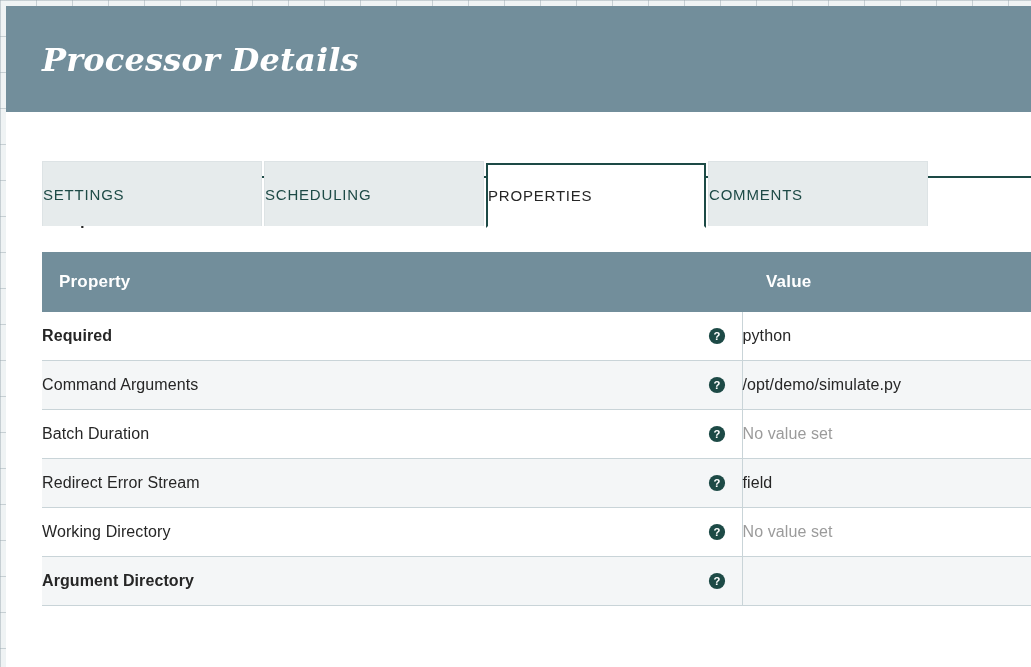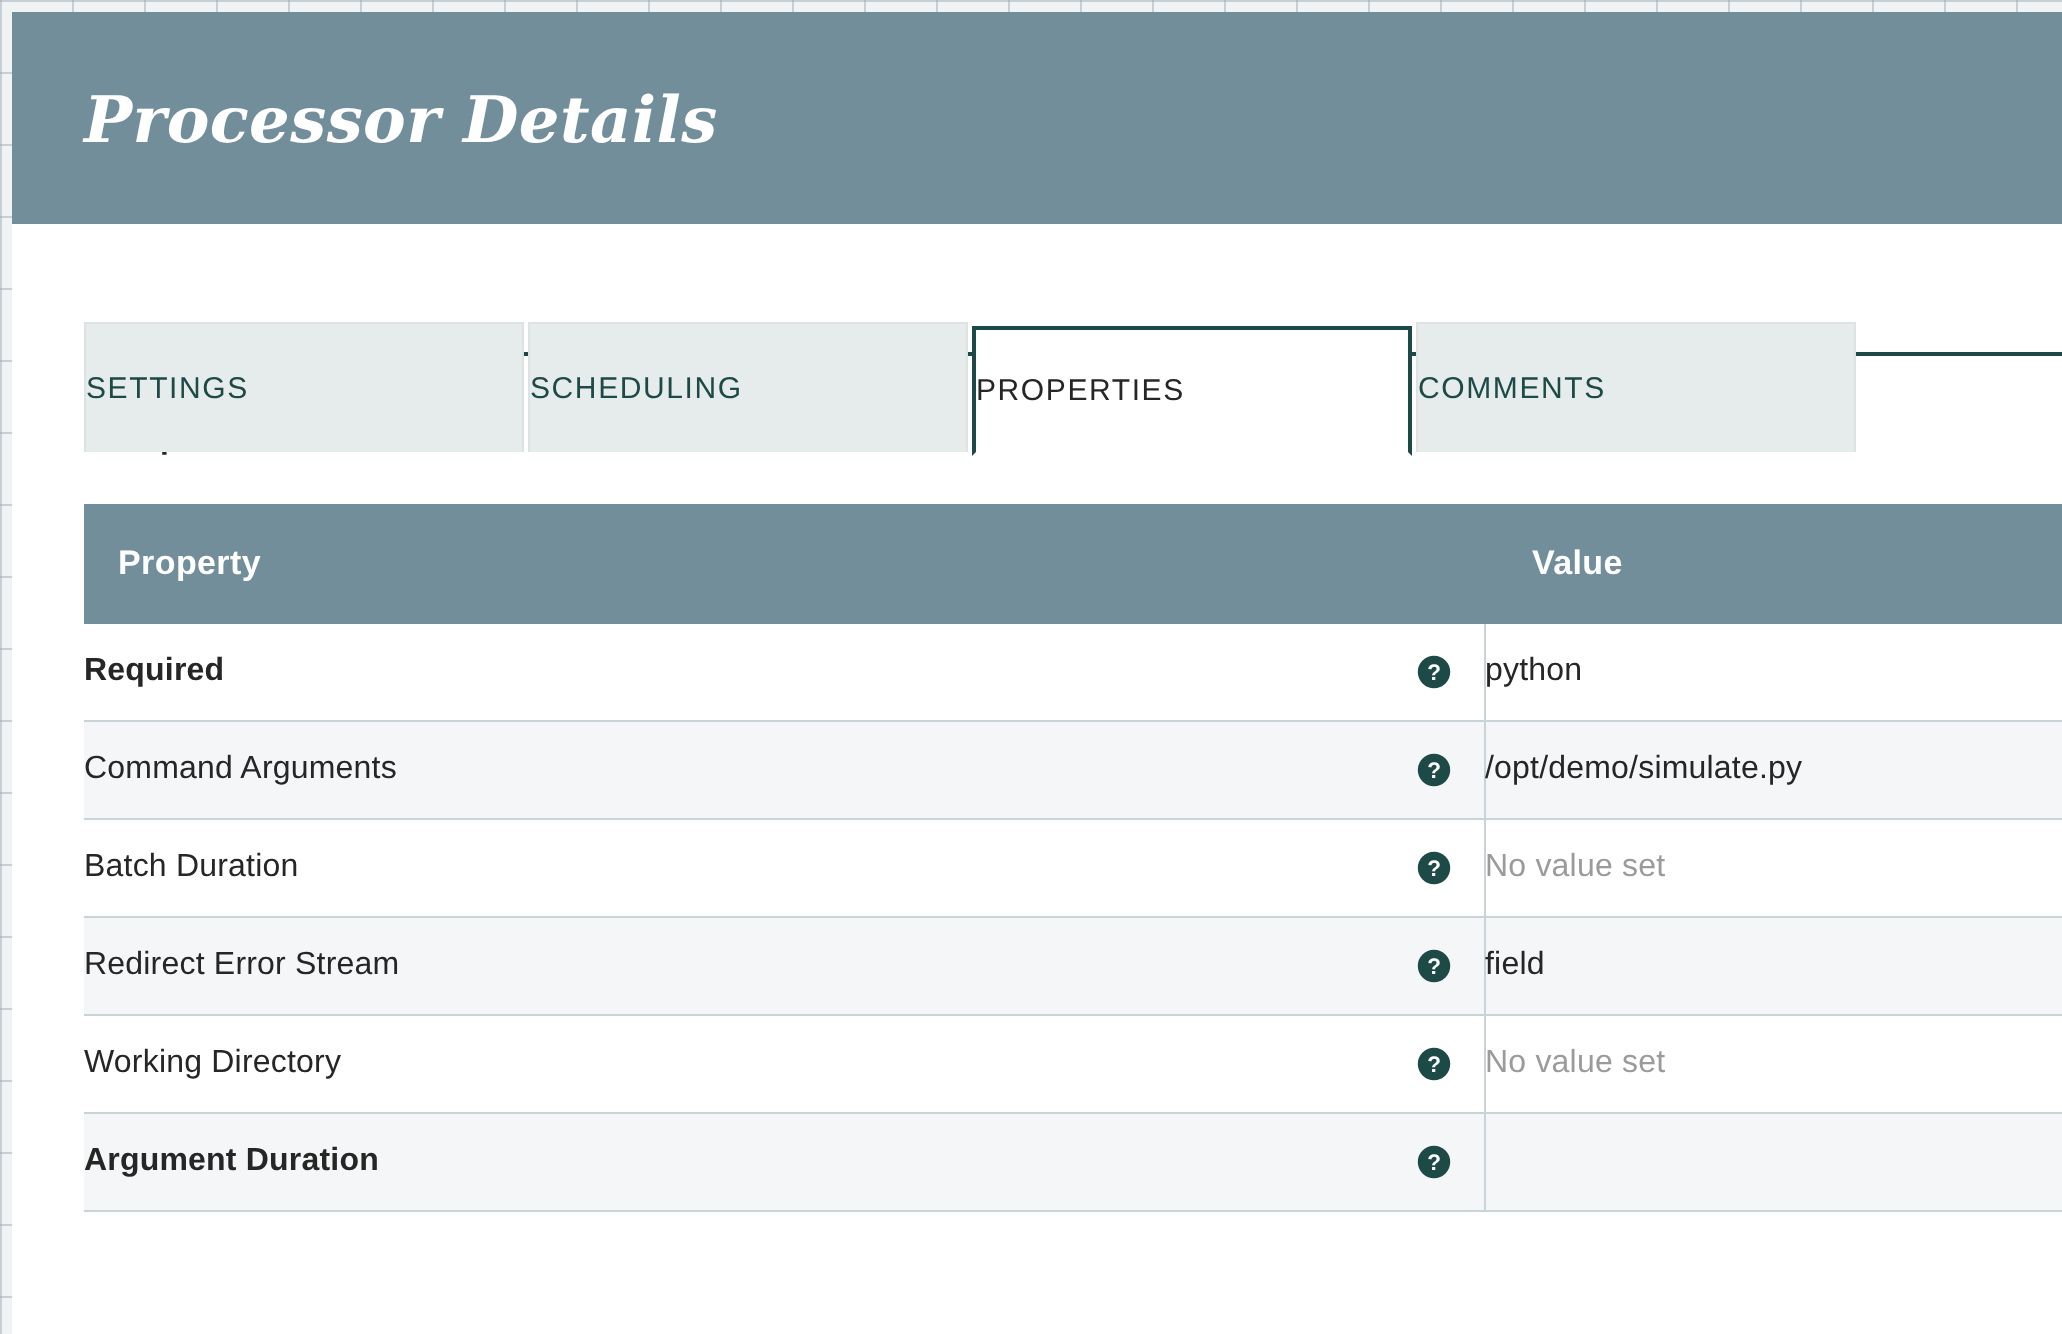--- a/index.html
+++ b/index.html
@@ -279,21 +279,21 @@
                 <circle cx="10" cy="10" r="9" fill="#1d4a46"></circle>
                 <text x="10" y="14.6" text-anchor="middle" fill="#ffffff" font-family="Liberation Sans, sans-serif" font-size="12.5" font-weight="bold">?</text>
               </svg>
             </div>
           </td>
           <td class="cell-value"><span class="value-text placeholder">No value set</span></td>
         </tr>
         <tr class="alt">
           <td class="cell-property">
             <div class="property-row-inner">
-              <span class="property-name required">Argument Duration</span>
+              <span class="property-name required">Argument Directory</span>
               <svg class="help-icon" viewBox="0 0 20 20">
                 <circle cx="10" cy="10" r="9" fill="#1d4a46"></circle>
                 <text x="10" y="14.6" text-anchor="middle" fill="#ffffff" font-family="Liberation Sans, sans-serif" font-size="12.5" font-weight="bold">?</text>
               </svg>
             </div>
           </td>
           <td class="cell-value"><span class="value-text"></span></td>
         </tr>
       </tbody>
   </table>

